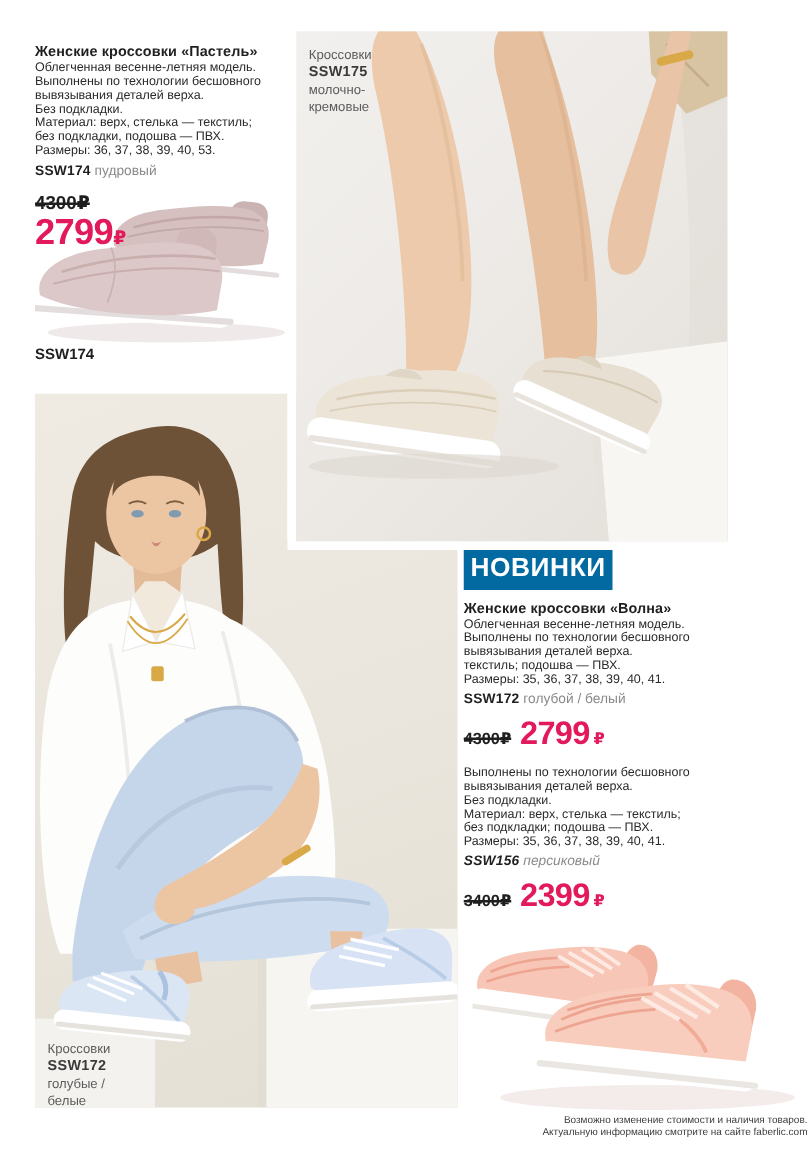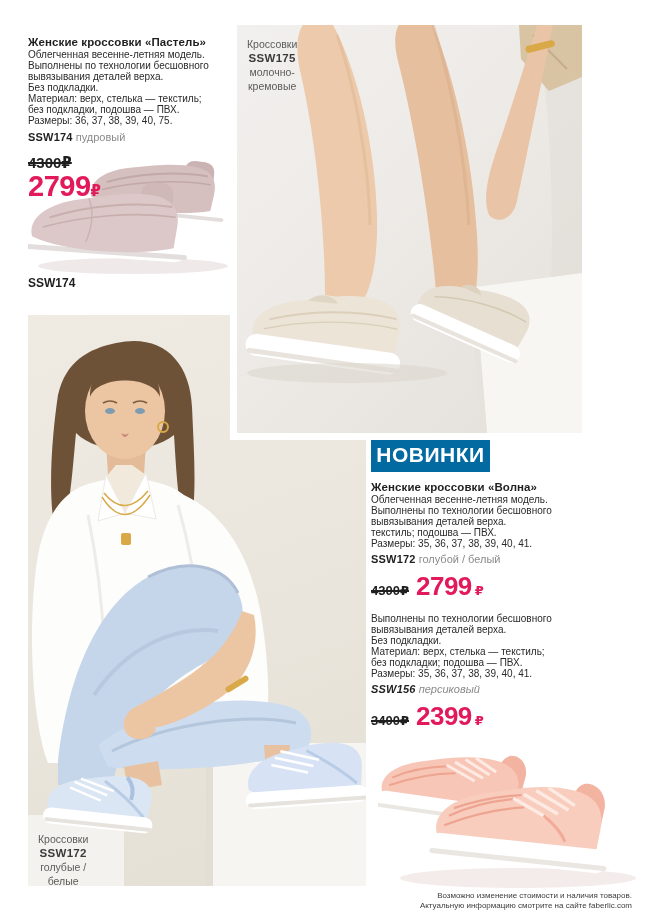--- a/index.html
+++ b/index.html
@@ -31,21 +31,21 @@
   
   #pastel-photo{left:28px;top:148px;width:206px;height:128px;z-index:1;}
   #pastel-photo-label{left:28px;top:276px;font-size:12px;font-weight:bold;z-index:2;}
 
   
   #legs-photo{
     left:237px;top:25px;width:345px;height:408px;z-index:5;
     background:linear-gradient(135deg,#f2f0ee 0%,#ece9e5 55%,#e3dfd9 100%);
     box-shadow:-7px 0 0 #ffffff,0 7px 0 #ffffff,-7px 7px 0 #ffffff;
   }
-  .photo-label{font-size:10.5px;line-height:14px;color:#5c5c5c;text-align:center;}
+  .photo-label{font-size:10.5px;line-height:14px;color:#5c5c5c;}
   .photo-label .code{font-weight:bold;color:#3b3b3b;font-size:11.5px;letter-spacing:.3px;}
   #legs-label{left:10px;top:12px;}
 
   
   #new-badge{
     left:371px;top:438px;width:119px;height:34px;z-index:4;
     background:#0369a1;color:#fff;display:flex;align-items:center;justify-content:center;
     font-size:21px;font-weight:bold;letter-spacing:.5px;
   }
 
@@ -64,34 +64,34 @@
   #model-photo{
     left:28px;top:315px;width:338px;height:571px;z-index:2;
     background:linear-gradient(160deg,#efebe3 0%,#eae6dd 50%,#e3dfd4 100%);
   }
   #model-label{left:10px;top:517px;}
 
   
   #footer-left{left:24px;top:920px;z-index:4;display:flex;align-items:flex-end;gap:5px;}
   #footer-page{font-size:14px;color:#2e2e2e;letter-spacing:.3px;}
   #footer-issue{font-size:10px;color:#2e2e2e;}
-  #footer-right{right:14px;top:891px;z-index:4;text-align:right;font-size:8px;line-height:10px;color:#3c3c3c;}
+  #footer-right{right:0;top:891px;z-index:4;text-align:right;font-size:8px;line-height:10px;color:#3c3c3c;}
 </style>
 </head>
 <body>
 
 <div class="abs" id="pastel-block">
   <div class="prod-title">Женские кроссовки «Пастель»</div>
   <div class="desc-line">Облегченная весенне-летняя модель.</div>
   <div class="desc-line">Выполнены по технологии бесшовного</div>
   <div class="desc-line">вывязывания деталей верха.</div>
   <div class="desc-line">Без подкладки.</div>
   <div class="desc-line">Материал: верх, стелька — текстиль;</div>
   <div class="desc-line">без подкладки, подошва — ПВХ.</div>
-  <div class="desc-line">Размеры: 36, 37, 38, 39, 40, 75.</div>
+  <div class="desc-line">Размеры: 36, 37, 38, 39, 40, 53.</div>
   <div class="sku-row" style="margin-top:5px;">
     <span class="sku-code">SSW174</span>
     <span class="sku-color">пудровый</span>
   </div>
   <div class="prices">
     <span class="old-price" id="pastel-old">4300₽</span>
     <span class="new-price" id="pastel-new">2799</span><span class="cur" id="pastel-cur">₽</span>
   </div>
 </div>
 

